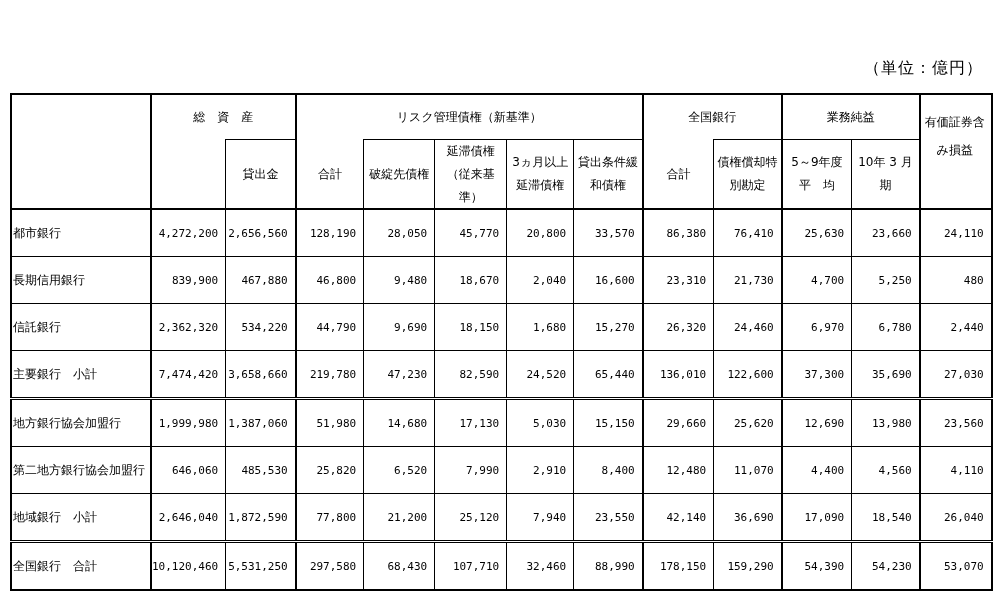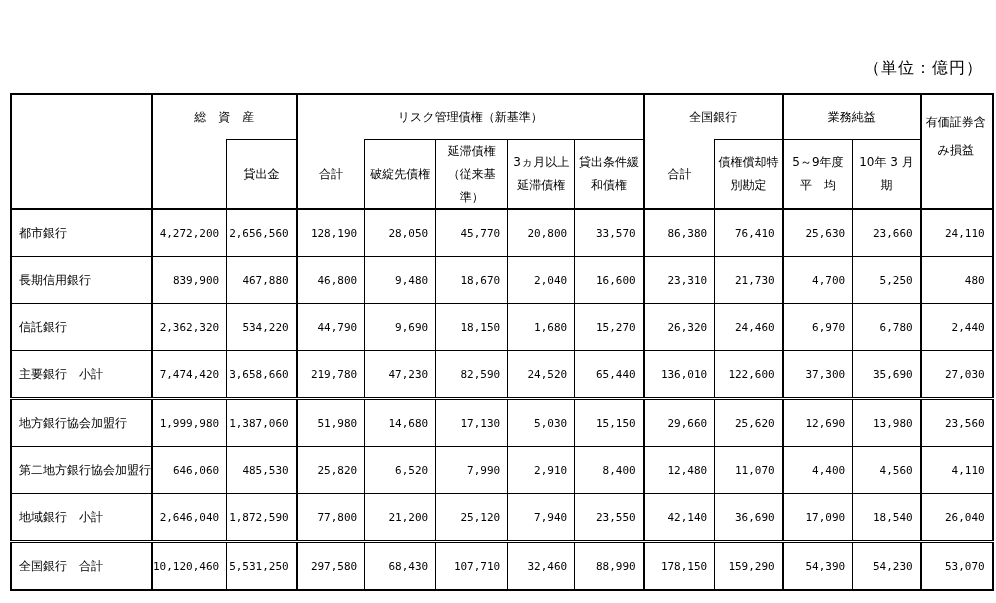--- a/index.html
+++ b/index.html
@@ -51,21 +51,21 @@
     padding:14px 2px 0 0;
     white-space:pre-line; line-height:2.3;
     font-size:12px;
   }
 
   
   tr.dr > * { height:46px; }
   tr.first > * { border-top:2px solid #000; }
   tr.dbl > *  { border-top:3px double #000; }
   .rl {
-    text-align:left; padding-left:7px;
+    text-align:left; padding-left:1px;
     font-size:12px;
     border-right:2px solid #000;
     white-space:nowrap;
     margin-top:10px;
   }
   .num {
     text-align:right; padding-right:7px;
     font-size:11px;
     font-family:"DejaVu Sans Mono", monospace;
     white-space:nowrap;

